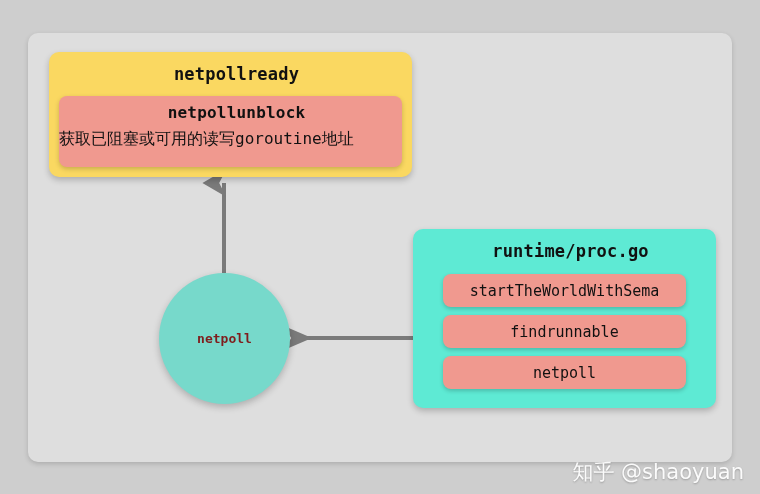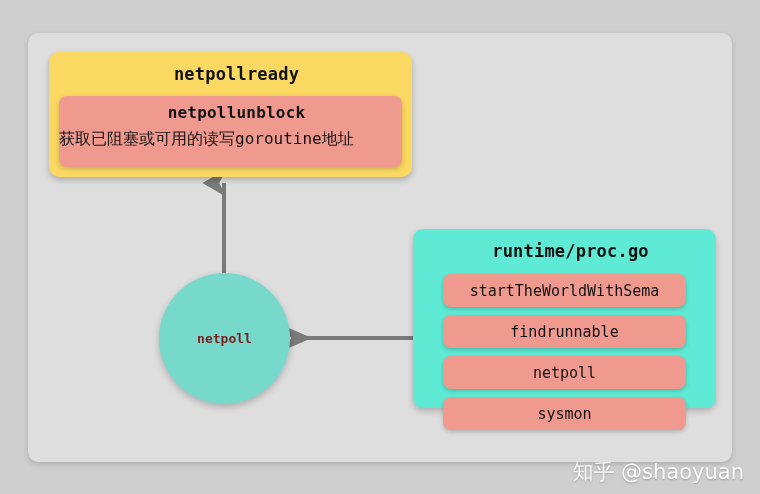--- a/index.html
+++ b/index.html
@@ -187,20 +187,17 @@
     <div class="node-title" id="procgo-title">runtime/proc.go</div>
     <div class="proc-item i1">
       <span>findrunnable</span>
     </div>
     <div class="proc-item i0">
       <span>startTheWorldWithSema</span>
     </div>
     <div class="proc-item i2">
       <span>netpoll</span>
     </div>
-    <div class="proc-item i3">
-      <span>sysmon</span>
-    </div>
   </div>
 
 </div>
 
 <div id="watermark">知乎 @shaoyuan</div>
 
 </body></html>

